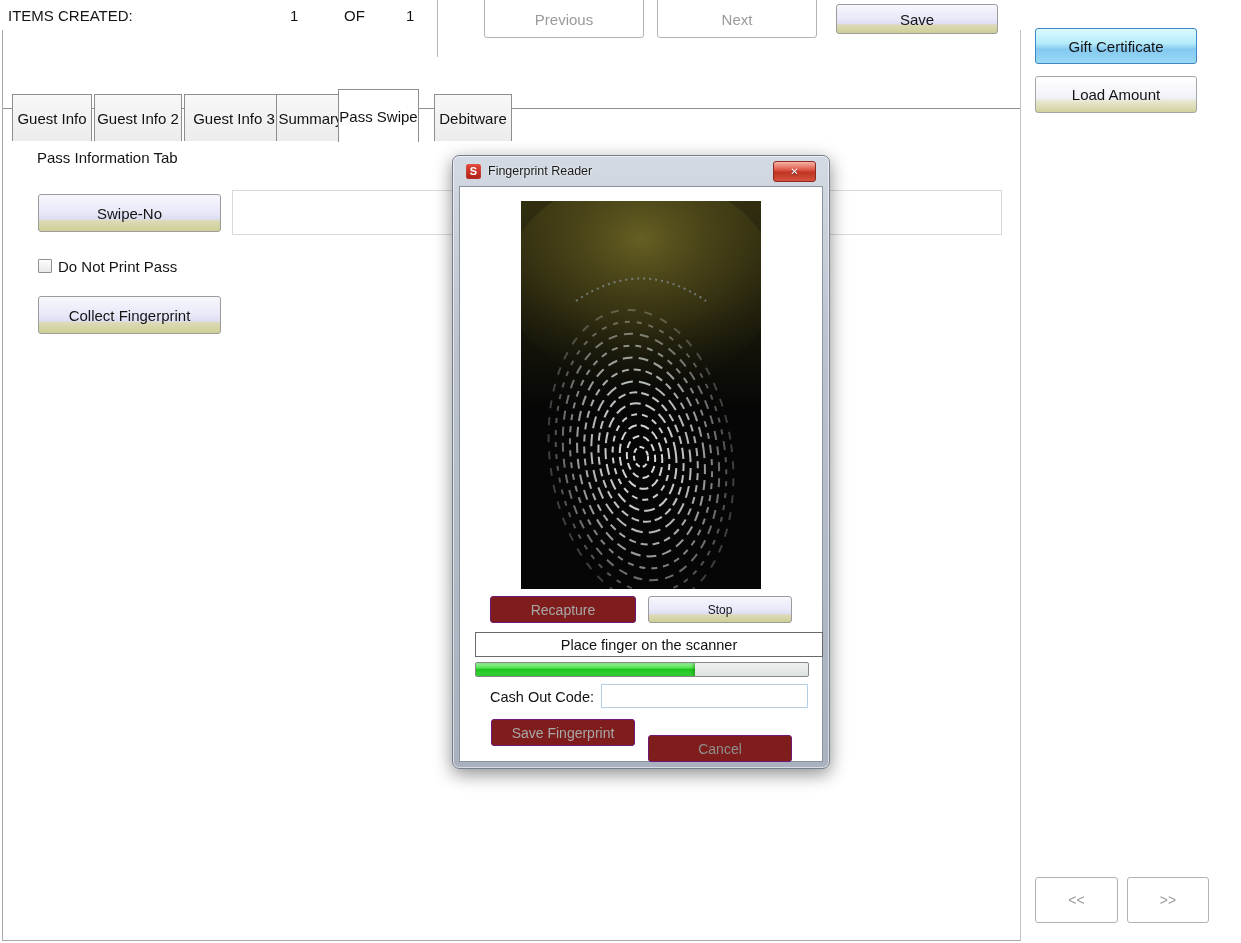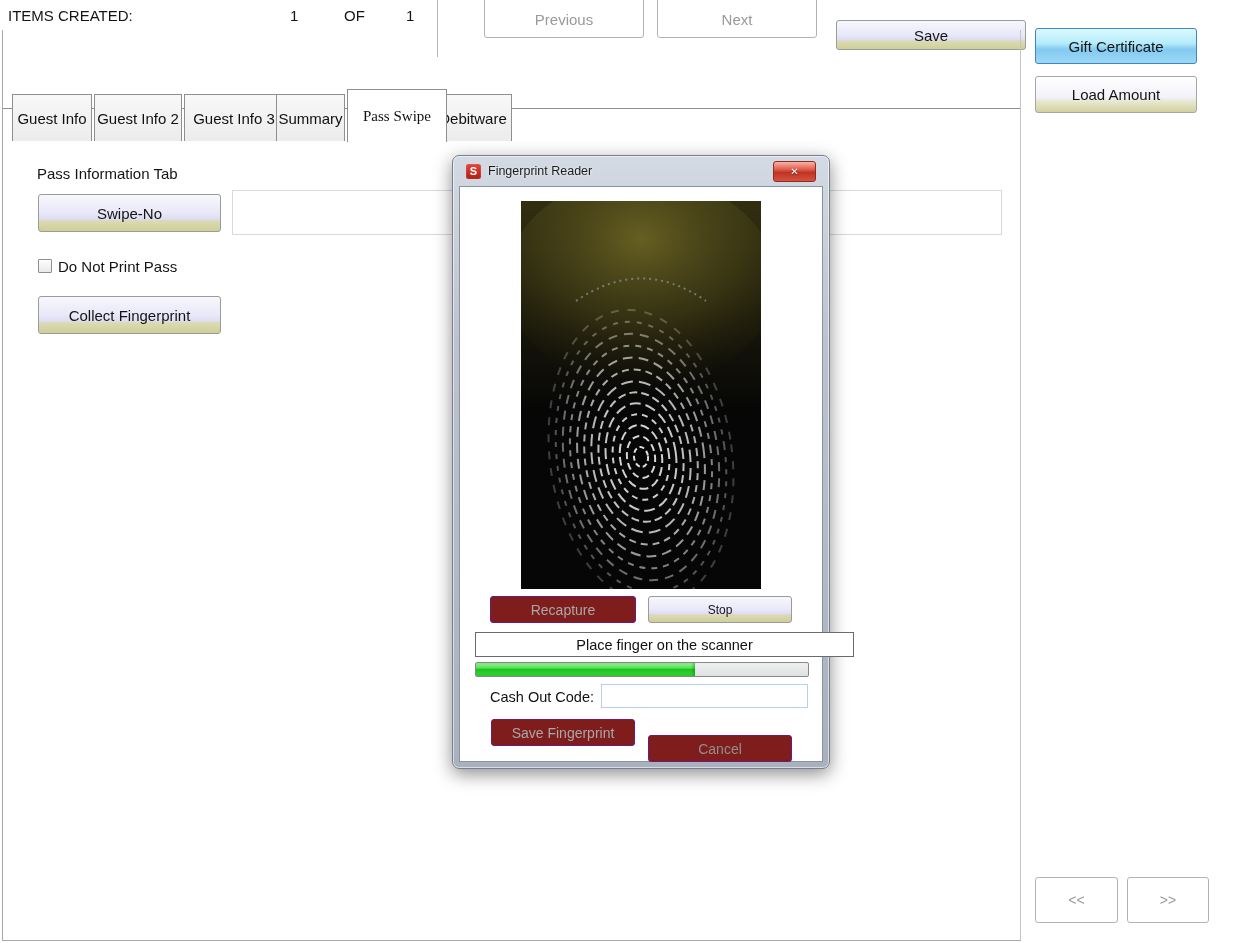--- a/index.html
+++ b/index.html
@@ -73,38 +73,38 @@
 <div id="screen">
 
   <div class="abs txt" style="left:8px;top:7px;">ITEMS CREATED:</div>
   <div class="abs txt" style="left:290px;top:7px;">1</div>
   <div class="abs txt" style="left:344px;top:7px;">OF</div>
   <div class="abs txt" style="left:406px;top:7px;">1</div>
   <div class="abs" style="left:437px;top:0;width:1px;height:57px;background:#b5b5b5;"></div>
 
   <div class="abs btn btn-plain" style="left:484px;top:-8px;width:160px;height:46px;padding-top:8px;">Previous</div>
   <div class="abs btn btn-plain" style="left:657px;top:-8px;width:160px;height:46px;padding-top:8px;">Next</div>
-  <div class="abs btn btn-accent" style="left:836px;top:4px;width:190px;height:30px;margin-top:16px;">Save</div>
+  <div class="abs btn btn-accent" style="left:836px;top:4px;width:162px;height:30px;">Save</div>
 
   <div class="abs btn btn-load" style="left:1035px;top:76px;width:162px;height:37px;">Load Amount</div>
   <div class="abs btn btn-blue" style="left:1035px;top:28px;width:162px;height:36px;">Gift Certificate</div>
   <div class="abs btn btn-plain" style="left:1035px;top:877px;width:83px;height:46px;font-size:14px;">&lt;&lt;</div>
   <div class="abs btn btn-plain" style="left:1127px;top:877px;width:82px;height:46px;font-size:14px;">&gt;&gt;</div>
 
   <div class="abs main-frame"></div>
   <div class="abs tabline"></div>
 
   <div class="tab" style="left:12px;width:80px;">Guest Info</div>
   <div class="tab" style="left:94px;width:88px;">Guest Info 2</div>
   <div class="tab" style="left:184px;width:100px;">Guest Info 3</div>
   <div class="tab" style="left:276px;width:69px;">Summary</div>
-  <div class="tab active" style="left:347px;width:100px;font-family:Liberation Serif, serif;">Pass Swipe</div>
+  <div class="tab active" style="left:338px;width:81px;">Pass Swipe</div>
   <div class="tab" style="left:434px;width:78px;">Debitware</div>
 
-  <div class="abs txt" style="left:37px;top:149px;margin-top:16px;">Pass Information Tab</div>
+  <div class="abs txt" style="left:37px;top:149px;">Pass Information Tab</div>
 
   <div class="abs btn btn-accent" style="left:38px;top:194px;width:183px;height:38px;">Swipe-No</div>
   <input class="abs field" style="left: 232px; top: 190px; width: 770px; height: 45px;" value="">
 
   <div class="abs checkbox" style="left:38px;top:259px;"></div>
   <div class="abs txt" style="left:58px;top:258px;">Do Not Print Pass</div>
 
   <div class="abs btn btn-accent" style="left:38px;top:296px;width:183px;height:38px;">Collect Fingerprint</div>
 
   <div class="abs dialog">
@@ -146,21 +146,21 @@
           <ellipse rx="70" ry="112" stroke-dasharray="6 6" opacity="0.55"></ellipse>
           <ellipse rx="77" ry="124" stroke-dasharray="9 7" opacity="0.45"></ellipse>
           <ellipse rx="84" ry="136" stroke-dasharray="5 7" opacity="0.35"></ellipse>
           <ellipse rx="91" ry="148" stroke-dasharray="8 9" opacity="0.25"></ellipse>
         </g>
       </svg>
 
       <div class="abs btn btn-disabled" style="left:30px;top:409px;width:146px;height:27px;font-size:14px;">Recapture</div>
       <div class="abs btn btn-accent" style="left:188px;top:409px;width:144px;height:27px;font-size:12px;">Stop</div>
 
-      <div class="abs statusbox" style="left:15px;top:445px;width:379px;height:25px;">Place finger on the scanner</div>
+      <div class="abs statusbox" style="left:15px;top:445px;width:348px;height:25px;">Place finger on the scanner</div>
 
       <div class="abs progress" style="left:15px;top:475px;width:334px;height:15px;">
         <div class="progress-fill" style="width: 66%;"></div>
       </div>
 
       <div class="abs" style="left:15px;top:502px;width:119px;text-align:right;font-size:14.5px;">Cash Out Code:</div>
       <input class="abs cashinput" style="left: 141px; top: 497px; width: 207px; height: 24px;" value="">
 
       <div class="abs btn btn-disabled" style="left:31px;top:532px;width:144px;height:27px;font-size:14px;">Save Fingerprint</div>
       <div class="abs btn btn-disabled" style="left:188px;top:548px;width:144px;height:27px;font-size:14px;color:#8f8f8f;">Cancel</div>

